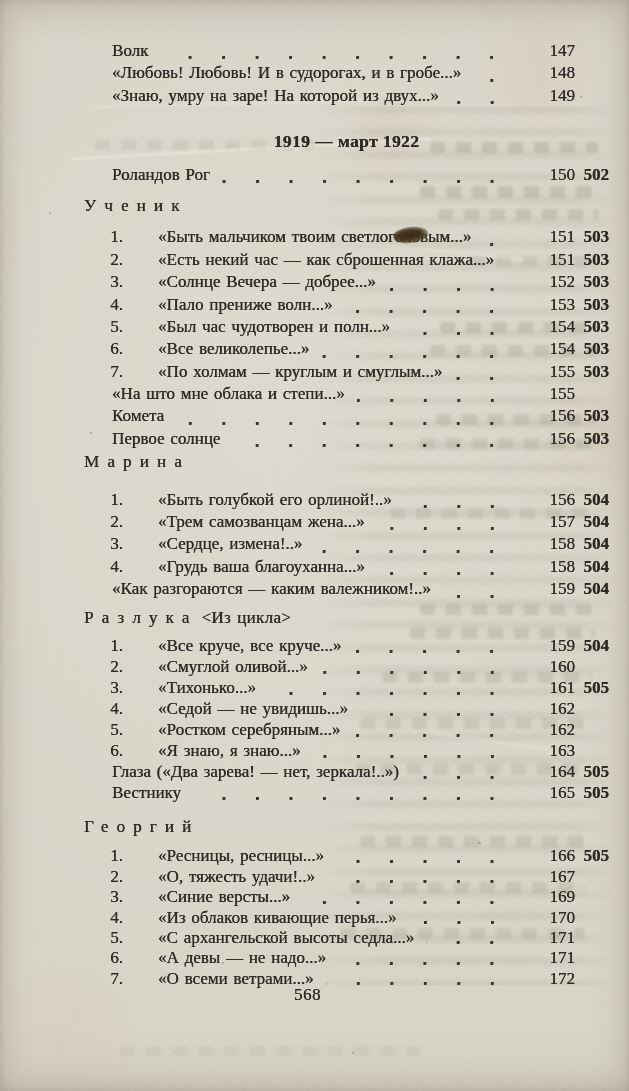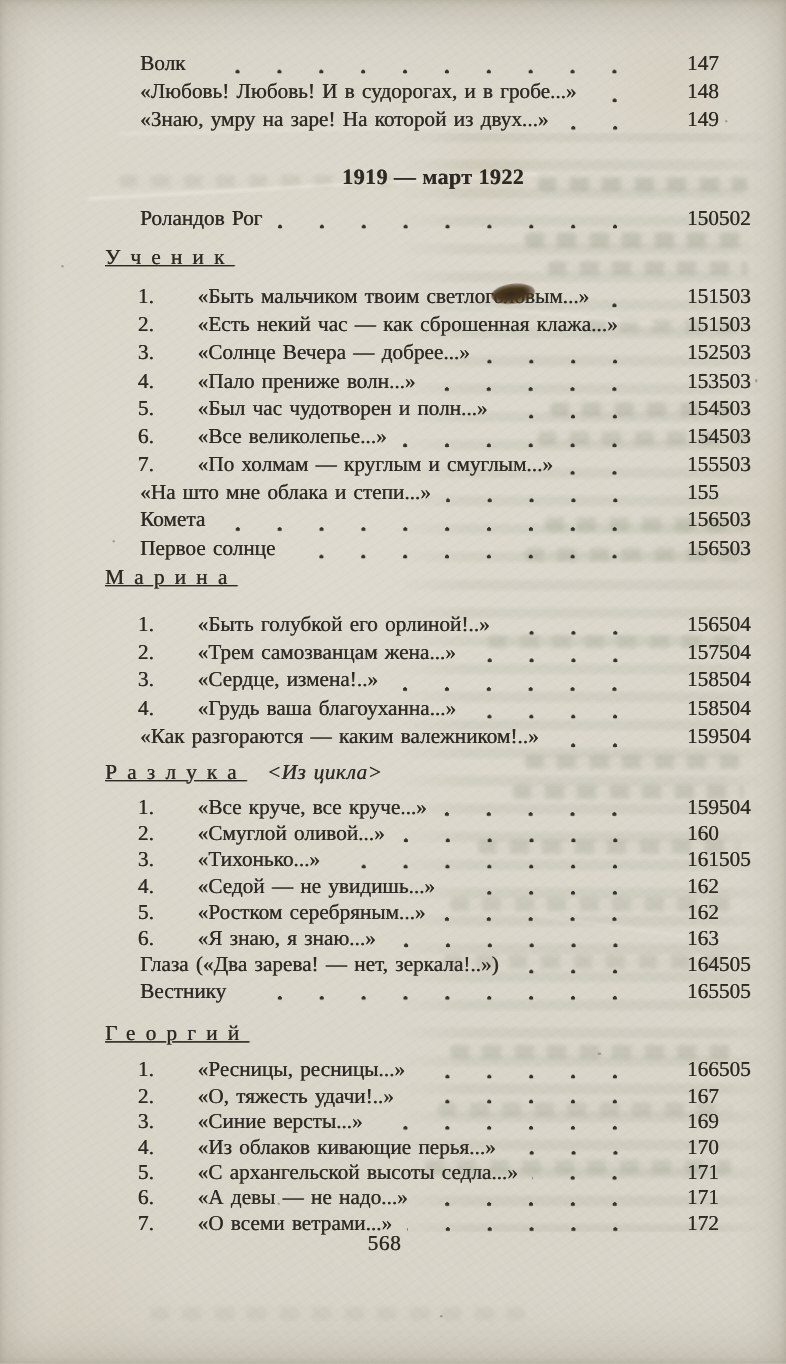--- a/index.html
+++ b/index.html
@@ -63,28 +63,28 @@
   .num{display:none;}
   .row.indent .num{display:inline-block;flex:0 0 46px;text-align:right;padding-right:7px;box-sizing:border-box;}
   .title{flex:0 0 auto;margin-left:28px;}
   .leader{flex:1 1 auto;min-width:0;align-self:stretch;position:relative;}
   .leader::after{
     content:"";position:absolute;right:6px;left:12px;bottom:4px;height:5px;
     background-image:radial-gradient(circle at 2.4px 2.4px, #38332c 1.5px, rgba(56,51,44,0) 1.6px);
     background-size:33.5px 5px;background-repeat:repeat-x;background-position:right bottom;
   }
   .p1{flex:0 0 46px;text-align:right;}
-  .p2{flex:0 0 34px;text-align:left;}
+  .p2{flex:0 0 34px;text-align:right;font-weight:bold;}
   .date-heading{
     text-align:center;font-weight:bold;font-size:17.5px;height:22.4px;
     margin:24px 0 10px 0;letter-spacing:.4px;text-shadow:.3px 0 0 rgba(45,41,35,.9);
   }
   .row.section{margin:9px 0;}
-  .sec-main{letter-spacing:.48em;text-decoration:underline;}
-  .sec-suffix{margin-left:16px;letter-spacing:.02em;font-style:italic;}
+  .sec-main{letter-spacing:.48em;}
+  .sec-suffix{margin-left:4px;letter-spacing:.02em;}
   .sec-suffix:empty{display:none;}
   
   #toc-rows > :nth-child(17){margin:1px 0 15px;}
   #toc-rows > :nth-child(23){margin:6px 0;}
   #toc-rows > :nth-child(32){margin:13px 0 7px;}
   #toc-rows > :nth-child(n+24):nth-child(-n+31){height:21px;}
   #toc-rows > :nth-child(n+33){height:20.4px;}
 
   .footer{
     position:absolute;top:985px;left:0;width:629px;text-align:center;

